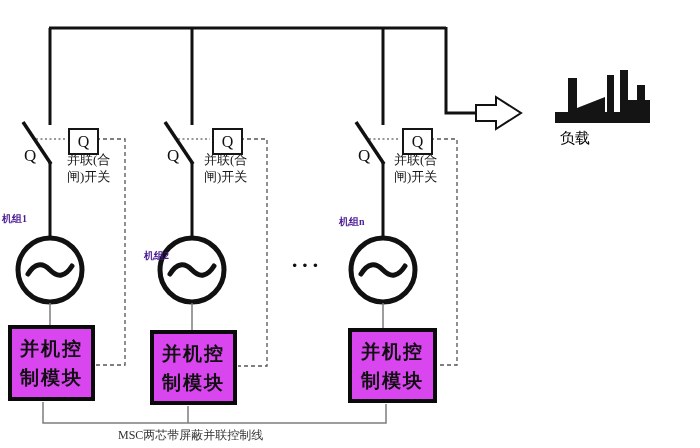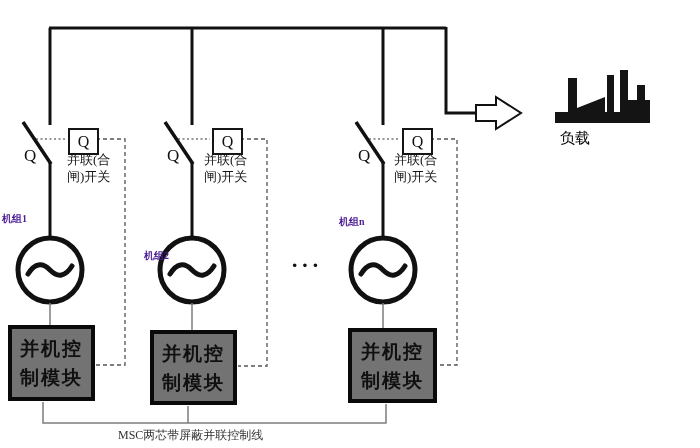--- a/index.html
+++ b/index.html
@@ -11,21 +11,21 @@
   .canvas svg{position:absolute;left:0;top:0;}
   .abs{position:absolute;}
   .qlabel{font-size:17px;color:#111;}
   .qbox{
     width:27px;height:23px;border:2px solid #151515;background:#fff;
     text-align:center;line-height:23px;font-size:16px;color:#111;
   }
   .caption{font-size:13px;line-height:17px;color:#161616;white-space:nowrap;}
   .unit-name{font-size:10px;color:#4c1d95;white-space:nowrap;font-weight:bold;}
   .module-box{
-    border:4px solid #0a0a0a;background:#737373;box-sizing:border-box;
+    border:4px solid #0a0a0a;background:#d946ef;box-sizing:border-box;
     display:flex;flex-direction:column;align-items:center;justify-content:center;
     font-size:19px;font-weight:600;letter-spacing:2px;line-height:29px;color:#101010;
   }
   .dots{font-size:22px;font-weight:700;letter-spacing:3px;color:#111;}
   .load-label{font-size:15px;color:#000000;text-align:left;}
   .msc-caption{font-size:12px;color:#333;white-space:nowrap;}
 </style>
 </head>
 <body>
 

